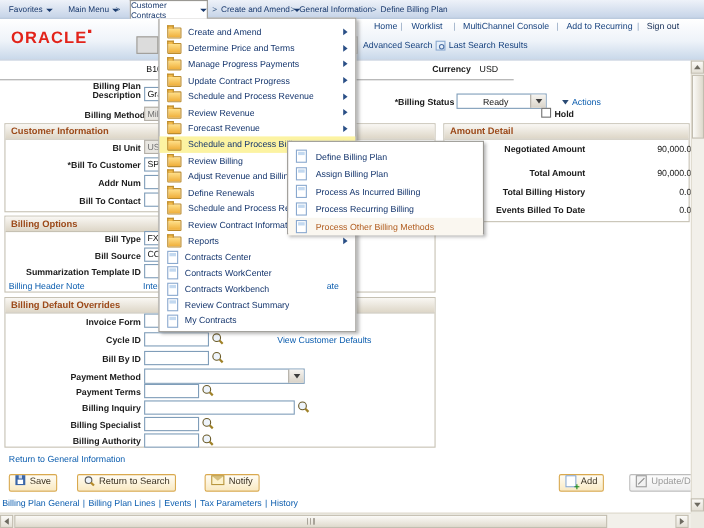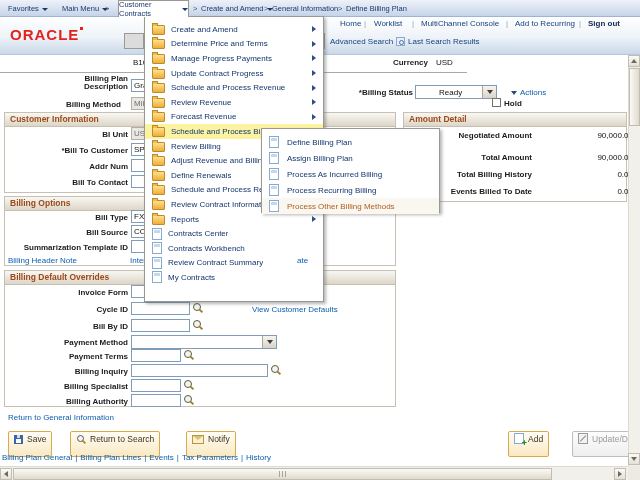--- a/index.html
+++ b/index.html
@@ -15,21 +15,21 @@
   .crumbtab{position:absolute;left:118px;top:0;width:71px;height:17px;background:#fff;
     border:1px solid #9a9893;border-bottom:none;box-sizing:border-box;z-index:41;
     font-size:7.5px;color:#1a3a6e;display:flex;align-items:center;justify-content:center;cursor:pointer;}
   
   .band{position:absolute;left:0;top:17px;width:640px;height:38px;
     background:linear-gradient(#ffffff 0%,#eef3f9 55%,#c9d8ea 100%);border-bottom:1px solid #b9c6d8;box-sizing:border-box;}
   .logo{position:absolute;left:10px;top:26px;font-size:15px;font-weight:bold;color:#e2231a;letter-spacing:1px;}
   .logo::after{content:"";position:absolute;right:-4px;top:1px;width:3px;height:3px;background:#e2231a;}
   .hlink{position:absolute;top:19px;font-size:8px;color:#17427e;white-space:nowrap;cursor:pointer;}
   .hsep{position:absolute;top:19px;font-size:8px;color:#8ea4bf;}
-  .signout{font-weight:bold;color:#122a52;}
+  .signout{font-weight:normal;color:#122a52;}
   .srchbox-l{position:absolute;left:124px;top:33px;width:20px;height:16px;background:#dcdcdc;border:1px solid #9c9a95;box-sizing:border-box;}
   .srchbox-r{position:absolute;left:144px;top:33px;width:181px;height:16px;background:#fff;border:1px solid #9c9a95;box-sizing:border-box;}
   
   .lbl{position:absolute;font-size:8px;font-weight:bold;color:#1c1c1c;text-align:right;white-space:nowrap;line-height:10px;z-index:2;}
   .val{position:absolute;font-size:8px;color:#111;white-space:nowrap;line-height:10px;z-index:2;}
   .rval{position:absolute;font-size:8px;color:#111;white-space:nowrap;line-height:10px;text-align:right;z-index:2;}
   .link{position:absolute;font-size:8px;color:#0d5eaf;white-space:nowrap;line-height:10px;cursor:pointer;z-index:2;}
   .hline{position:absolute;height:1px;background:#a9a9a9;z-index:1;}
   
   .inp{position:absolute;background:#fff;border:1px solid #7f9db9;box-sizing:content-box;
@@ -65,21 +65,21 @@
   .docic::before{content:"";position:absolute;left:1px;top:1px;right:1px;height:3px;background:#c3d9f0;}
   .submenu{position:absolute;left:261px;top:128px;width:179px;height:85px;background:#fff;
     border:1px solid #9a9893;box-shadow:2px 2px 3px rgba(90,90,90,.45);z-index:45;padding-top:5px;box-sizing:border-box;}
   .smi{height:16px;display:flex;align-items:center;padding:0 6px 0 7px;font-size:8px;color:#14356d;cursor:pointer;}
   .smi .lab{margin-left:8px;white-space:nowrap;}
   .smi.hov{color:#b15c1e;background:#faf7f0;}
   .glitch{z-index:46;}
   
   .btn{position:absolute;height:16px;box-sizing:border-box;border:1px solid #d9a94e;border-radius:2px;
     background:linear-gradient(#fffdf6,#f9e9c2);font-size:8.5px;color:#3c3322;
-    display:flex;align-items:flex-end;justify-content:center;gap:4px;padding:12px 5px;cursor:pointer;z-index:2;}
+    display:flex;align-items:flex-start;justify-content:center;gap:4px;padding:0 5px;cursor:pointer;z-index:2;}
   .btn.dis{border-color:#bdbdbd;background:linear-gradient(#fdfdfd,#eeeeee);color:#9a9a9a;cursor:default;}
   .ic-save{width:9px;height:9px;background:#3a66a8;position:relative;flex:0 0 auto;}
   .ic-save::before{content:"";position:absolute;left:2px;top:4px;width:5px;height:4px;background:#fff;}
   .ic-save::after{content:"";position:absolute;left:3px;top:0;width:3px;height:3px;background:#cfd8e8;}
   .ic-mag{width:10px;height:10px;position:relative;flex:0 0 auto;}
   .ic-mag::before{content:"";position:absolute;left:1px;top:1px;width:5px;height:5px;border:1px solid #5a5a5a;border-radius:50%;background:#eef4fb;}
   .ic-mag::after{content:"";position:absolute;left:6px;top:7px;width:4px;height:2px;background:#b58b2a;transform:rotate(45deg);}
   .ic-env{width:10px;height:7px;background:#fdf2cd;border:1px solid #b8963e;position:relative;flex:0 0 auto;}
   .ic-env::before{content:"";position:absolute;left:0;top:0;width:0;height:0;
     border-top:4px solid #b8963e;border-left:5px solid transparent;border-right:5px solid transparent;opacity:.55;}
@@ -161,21 +161,21 @@
   <span class="lbl" style="left:283px;width:130px;top:88px">*Billing Status</span>
   <div class="selwrap" style="left:415px;top:85px;width:82px;height:14px">
     <span class="txt">Ready</span>
     <span class="selbtn">
         <i class="tri-dn"></i>
       </span>
   </div>
   <span class="actri" style="left:511px;top:91px"></span>
   <span class="link" style="left:520px;top:88px">Actions</span>
 
-  <span class="lbl" style="left:0;width:121px;top:100px">Billing Method</span>
+  <span class="lbl" style="left:0;width:132px;top:100px">Billing Method</span>
   <div class="inp dis" style="left:131px;top:97px;width:165px">Mile</div>
   <span class="cb" style="left:492px;top:98px"></span>
   <span class="lbl" style="left:504px;width:30px;top:99px;text-align:left">Hold</span>
 
   <div class="gbox" style="left:4px;top:112px;width:392px;height:81px">
     <div class="ghead">Customer Information</div>
   </div>
   <span class="lbl" style="left:0;width:128px;top:130px">BI Unit</span>
   <div class="inp dis" style="left:131px;top:127px;width:76px">US0</div>
   <span class="lbl" style="left:0;width:128px;top:146px">*Bill To Customer</span>
@@ -346,20 +346,24 @@
         <span class="folder"></span>
         <span class="lab">Reports</span>
         <span class="arr"></span>
       </div>
     <div class="mi">
         <span class="docic"></span>
         <span class="lab">Contracts Center</span>
       </div>
     <div class="mi">
         <span class="docic"></span>
+        <span class="lab">Contracts WorkCenter</span>
+      </div>
+    <div class="mi">
+        <span class="docic"></span>
         <span class="lab">Contracts Workbench</span>
       </div>
     <div class="mi">
         <span class="docic"></span>
         <span class="lab">Review Contract Summary</span>
       </div>
     <div class="mi">
         <span class="docic"></span>
         <span class="lab">My Contracts</span>
       </div>

